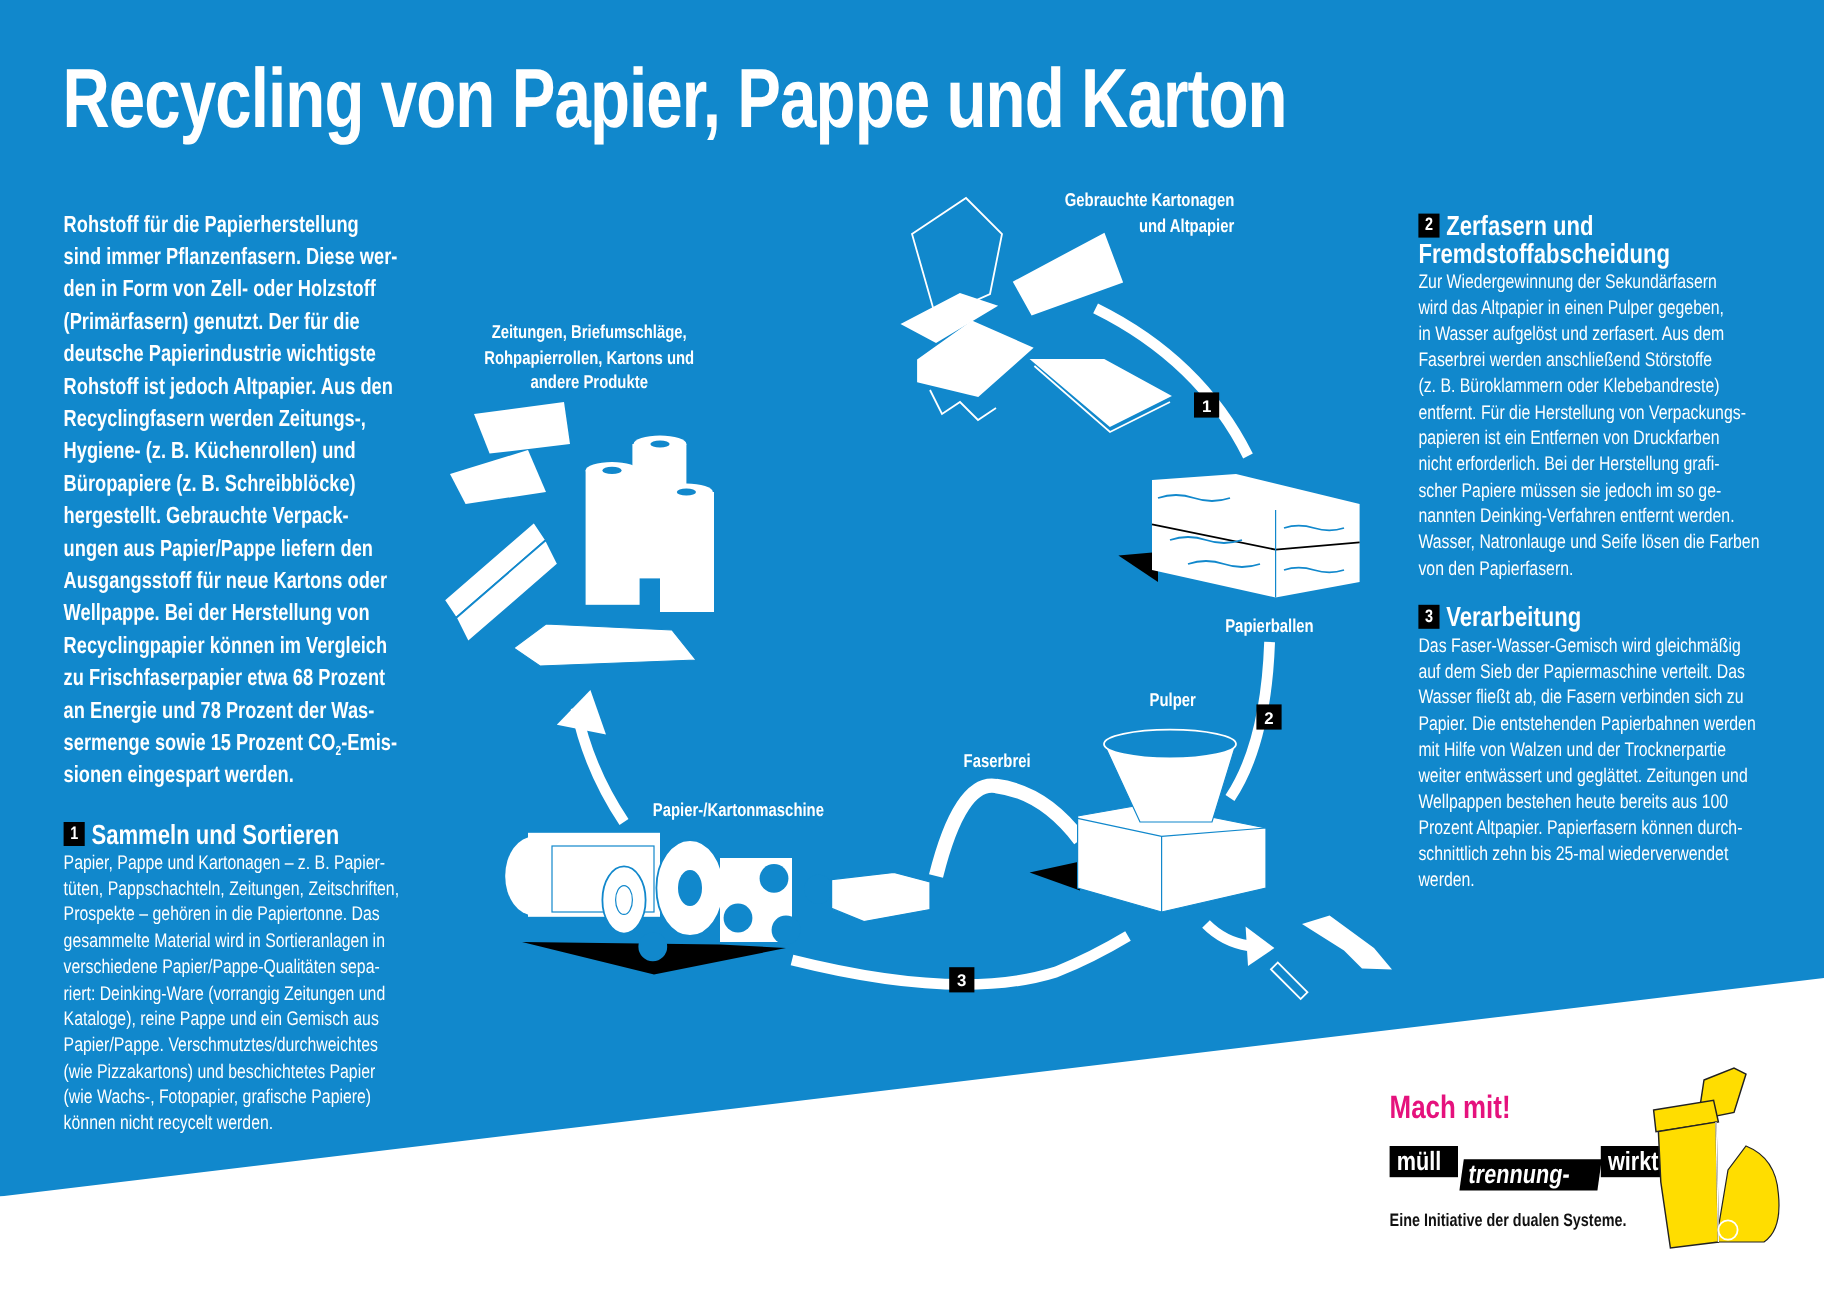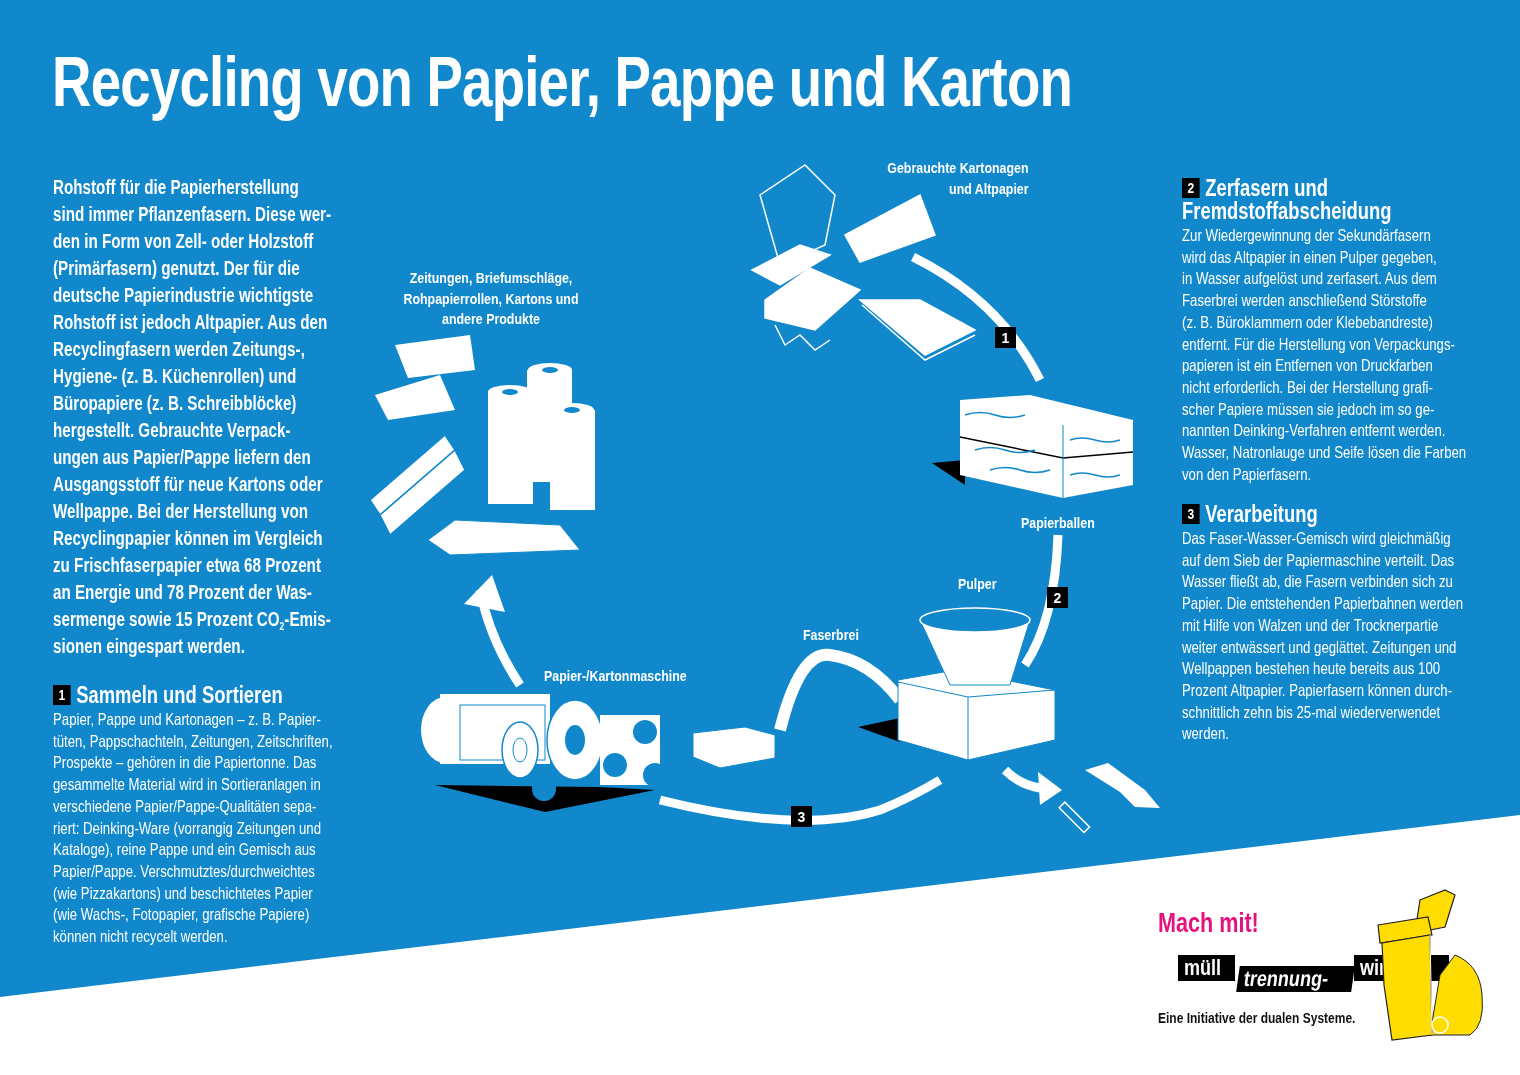--- a/index.html
+++ b/index.html
@@ -59,21 +59,21 @@
       position: absolute; background: #000; color: #fff; font-weight: bold;
       font-size: 14px; width: 21px; height: 21px; display: flex;
       align-items: center; justify-content: center;
     }
 
     .cta {
       position: absolute; left: 1158px; top: 908px; color: #e5127d;
       font-weight: bold; font-size: 27px; line-height: 30px;
       transform: scaleX(0.8); transform-origin: left top; white-space: nowrap;
     }
-    .logo-row { position: absolute; left: 1158px; top: 955px; height: 48px; width: 270px; margin-left: 20px; }
+    .logo-row { position: absolute; left: 1158px; top: 955px; height: 48px; width: 270px; }
     .logo-seg {
       position: absolute; background: #000; color: #fff; font-weight: bold;
       font-size: 22px; line-height: 26px; padding: 0 6px; white-space: nowrap;
     }
     .logo-seg span { display: inline-block; transform: scaleX(0.82); transform-origin: left center; }
     .tagline {
       position: absolute; left: 1158px; top: 1009px; color: #111;
       font-weight: bold; font-size: 15px; line-height: 18px;
       transform: scaleX(0.8); transform-origin: left top; white-space: nowrap;
     }

